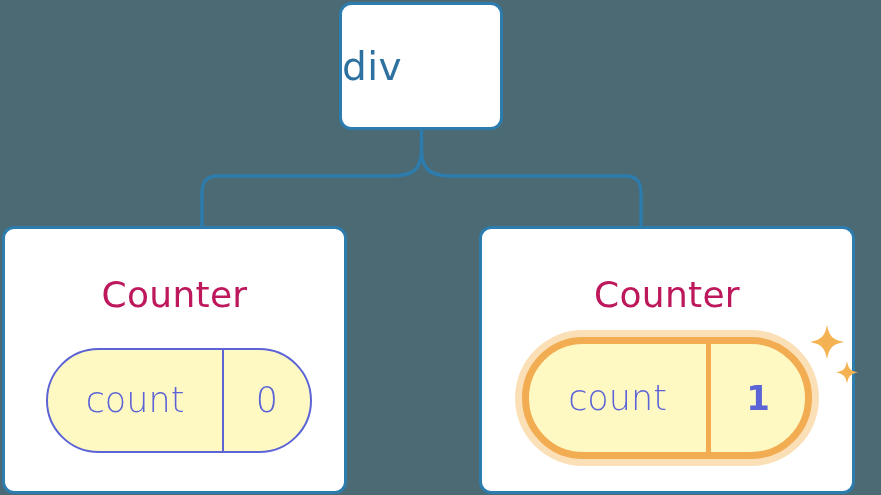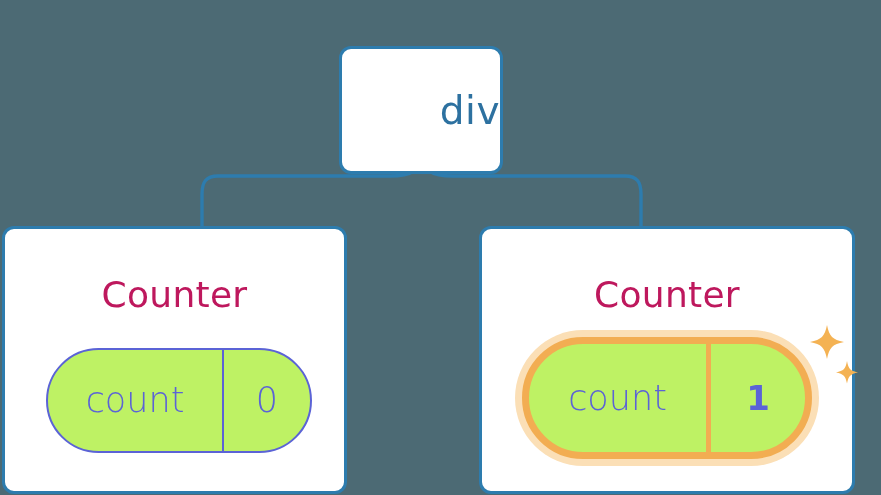--- a/index.html
+++ b/index.html
@@ -38,22 +38,21 @@
     box-sizing: border-box;
   }
 
   #node-div {
     left: 339px;
     top: 2px;
     width: 164px;
     height: 128px;
     display: flex;
     align-items: center;
-    justify-content: flex-end;
-    margin-top: 44px;
+    justify-content: flex-start;
   }
 
   .node-tag-label {
     color: #2d71a0;
     font-size: 39px;
     font-weight: 400;
     letter-spacing: 0.5px;
     line-height: 1;
   }
 
@@ -83,21 +82,21 @@
     letter-spacing: 0.3px;
     line-height: 1;
   }
 
   
   .state-pill {
     position: absolute;
     box-sizing: border-box;
     display: flex;
     align-items: stretch;
-    background: #bef264;
+    background: #fef9c3;
   }
 
   .pill-plain {
     left: 41px;
     top: 345px - 226px;
     width: 266px;
     height: 105px;
     border: 2px solid #5b63d6;
     border-radius: 53px;
   }

